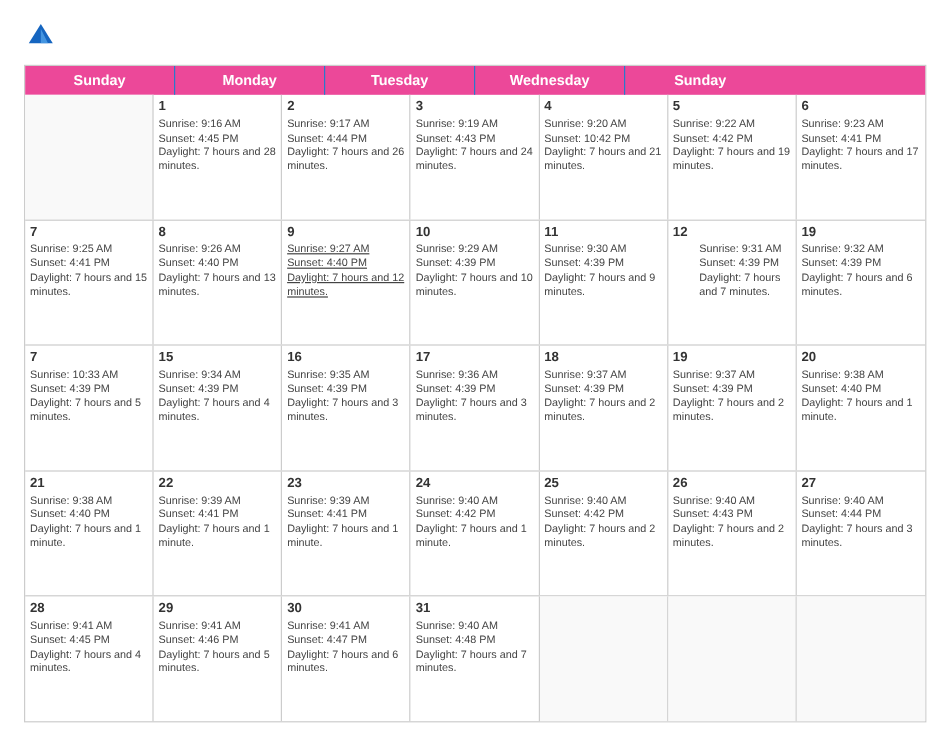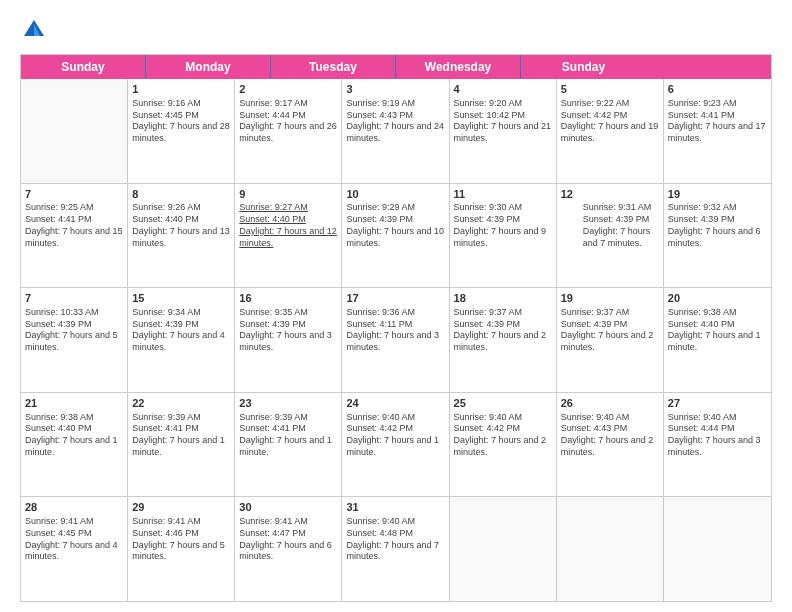--- a/index.html
+++ b/index.html
@@ -231,21 +231,21 @@
           </div>
           <div class="cal-cell">
             <span class="day-number">16</span>
             <div class="cell-text" style="white-space: pre-line;">Sunrise: 9:35 AM
 Sunset: 4:39 PM
 Daylight: 7 hours and 3 minutes.</div>
           </div>
           <div class="cal-cell">
             <span class="day-number">17</span>
             <div class="cell-text" style="white-space: pre-line;">Sunrise: 9:36 AM
-Sunset: 4:11 PM
+Sunset: 4:39 PM
 Daylight: 7 hours and 3 minutes.</div>
           </div>
           <div class="cal-cell">
             <span class="day-number">18</span>
             <div class="cell-text" style="white-space: pre-line;">Sunrise: 9:37 AM
 Sunset: 4:39 PM
 Daylight: 7 hours and 2 minutes.</div>
           </div>
           <div class="cal-cell">
             <span class="day-number">19</span>

